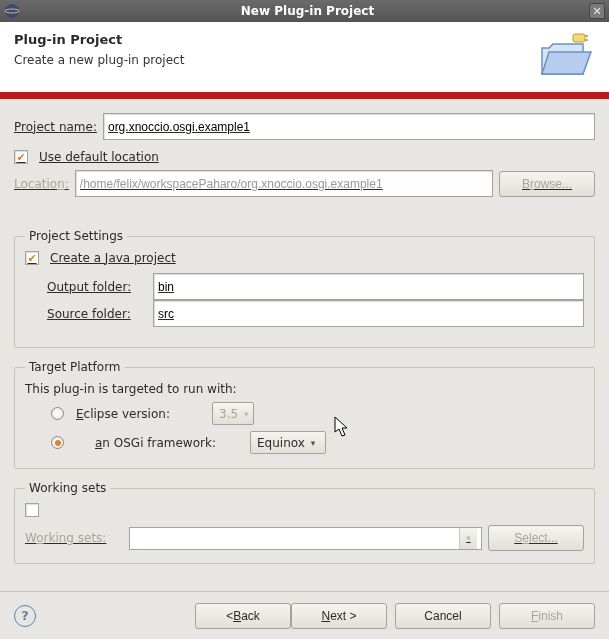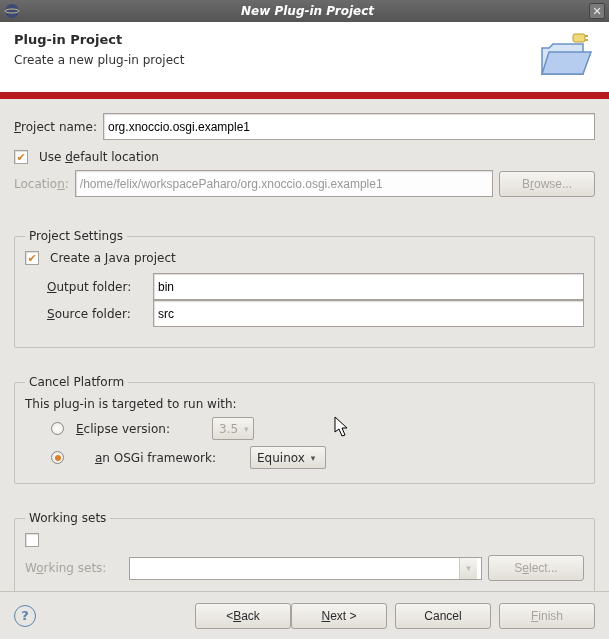--- a/index.html
+++ b/index.html
@@ -14,57 +14,57 @@
 }
 .titlebar {
   height: 22px;
   background: linear-gradient(#6a6a6a, #545454);
   display: flex;
   align-items: center;
   padding: 0 4px;
   color: #fff;
 }
 .titlebar .app-icon { width:16px; height:16px; margin-right:6px; }
-.titlebar .title { flex:1; text-align:center; font-size:12px; font-weight:bold;font-style:italic; }
+.titlebar .title { flex:1; text-align:center; font-size:12px; font-weight:bold; }
 .titlebar .close {
   width:16px; height:16px; background:#7a7a7a; border:1px solid #444;
   border-radius:2px; display:flex; align-items:center; justify-content:center;
   font-size:11px; color:#eee;
 }
 .banner {
   background:#fff;
   border-bottom:7px solid #b91c1c;
   padding:10px 14px 14px 14px;
   display:flex; align-items:flex-start; justify-content:space-between;
   min-height:70px;
 }
 .banner h1 { font-size:13px; font-weight:bold; margin-bottom:6px; }
 .banner p { font-size:12px; color:#333; }
 .banner-icon { width:56px; height:46px; flex-shrink:0; margin-left:10px; }
 .content { padding:14px 14px 8px 14px; }
-.row { display:flex; align-items:center; margin-bottom:10px; gap:6px; }
+.row { display:flex; align-items:center; margin-bottom:10px; gap:6px;text-decoration:underline; }
 .row label { white-space:nowrap; }
 .mn { text-decoration: underline; }
 input[type=text] {
   flex:1; height:27px; padding:2px 4px;
   border:1px solid #a6a29b; background:#fff; font-size:12px;
   box-shadow: inset 1px 1px 1px #ddd;
 }
 input[type=text][disabled] { color:#999; background:#fdfdfd; }
 .checkbox { width:14px; height:14px; border:1px solid #a6a29b; background:#fff;
   display:inline-flex; align-items:center; justify-content:center; margin-right:5px;
   box-shadow:inset 1px 1px 1px #ddd; }
 .checkbox.checked::after { content:"✔"; font-size:11px; color:#d9822b; line-height:1; }
 .radio { width:13px; height:13px; border:1px solid #8a8681; border-radius:50%;
   background:radial-gradient(#fff,#e8e6e2); display:inline-flex; align-items:center;
   justify-content:center; margin-right:6px; }
 .radio.selected::after { content:""; width:6px; height:6px; border-radius:50%; background:#d9822b; }
 fieldset {
   border:1px solid #c5c2ba; border-radius:2px;
-  padding:8px 10px 12px 10px; margin-bottom:27px;
+  padding:8px 10px 12px 10px; margin-bottom:12px;
 }
 legend { padding:0 4px; font-size:12px; color:#2b2b2b; }
 .btn {
   height:26px; min-width:96px; padding:0 12px;
   background:linear-gradient(#f6f4f0,#e2dfd9);
   border:1px solid #a6a29b; border-radius:3px;
   font-size:12px; color:#2b2b2b;
   display:inline-flex; align-items:center; justify-content:center;
 }
 .btn.disabled { color:#a8a49d; }
@@ -164,21 +164,21 @@
       <label class="labcol"><span class="mn">O</span>utput folder:</label>
       <input type="text" value="bin" style="">
     </div>
     <div class="row sub" style="margin-bottom:8px;">
       <label class="labcol"><span class="mn">S</span>ource folder:</label>
       <input type="text" value="src" style="">
     </div>
   </fieldset>
 
   <fieldset>
-    <legend>Cancel Platform</legend>
+    <legend>Target Platform</legend>
     <div style="margin-bottom:6px;">This plug-in is targeted to run with:</div>
     <div class="target-row">
       <span class="radio"></span>
       <label style="width:130px;"><span class="mn">E</span>clipse version:</label>
       <span class="select disabled">
         <span>3.5</span>
         <span class="arrow">▾</span>
       </span>
     </div>
     <div class="target-row" style="margin-bottom:2px;gap:25px;">

